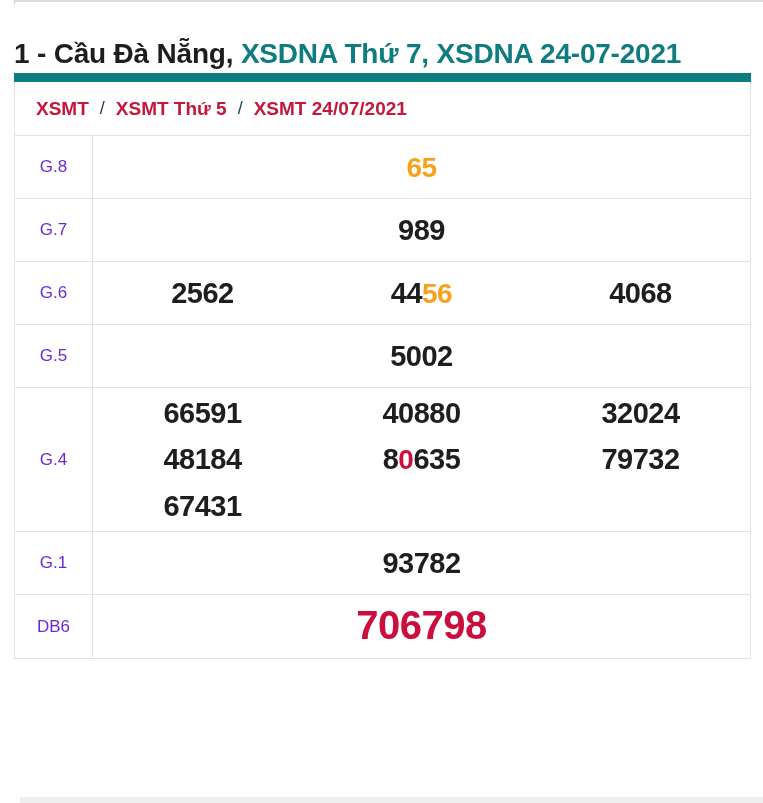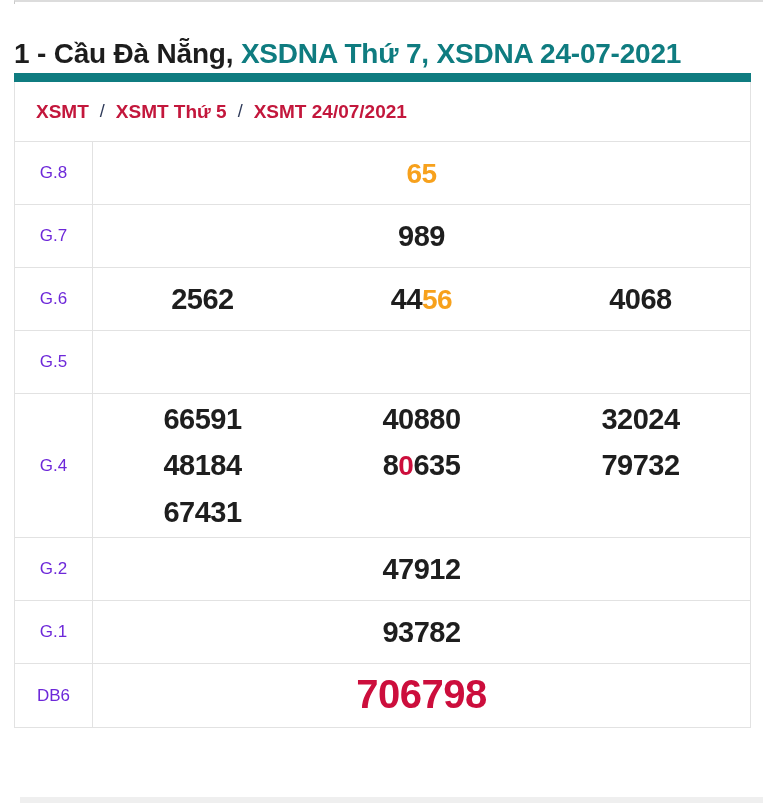--- a/index.html
+++ b/index.html
@@ -12,21 +12,21 @@
   .page-title { position:absolute; top:38px; left:14px; font-size:28px;
     font-weight:bold; color:#1d1d1d; white-space:nowrap; letter-spacing:-0.2px; }
   .page-title .hl { color:var(--teal); text-decoration:none; }
 
   .teal-bar { position:absolute; top:73px; left:14px; width:737px; height:9px;
     background:var(--teal); }
 
   .results-card { position:absolute; top:82px; left:14px; width:737px;
     border:1px solid var(--border); border-top:none; background:#fff; }
 
-  .breadcrumb { height:60px; display:flex; align-items:center;
+  .breadcrumb { height:54px; display:flex; align-items:center;
     padding-left:21px; border-bottom:1px solid var(--border);
     font-size:19px; font-weight:bold; }
   .crumb { color:var(--crumb); text-decoration:none; cursor:pointer; }
   .crumb-sep { color:var(--sep); font-weight:normal; padding:0 11px; font-size:18px; }
 
   .prize-row { display:flex; min-height:63px; border-bottom:1px solid var(--border); }
   .prize-row:last-child { border-bottom:none; }
   .prize-label { flex:0 0 78px; border-right:1px solid var(--border);
     display:flex; align-items:center; justify-content:center;
     font-size:17px; color:#6d28d9; }
@@ -75,37 +75,34 @@
       <div class="prize-row">
         <div class="prize-label">G.6</div>
         <div class="prize-values" style="grid-template-columns: repeat(3, 1fr);">
           <span class="num"><span>2562</span></span>
           <span class="num"><span>44</span><span class="o em">56</span></span>
           <span class="num"><span>4068</span></span>
         </div>
       </div>
       <div class="prize-row">
         <div class="prize-label">G.5</div>
+        <div class="prize-values" style="grid-template-columns: repeat(1, 1fr);">
+          <span class="num"><span>5002</span></span>
+        </div>
       </div>
       <div class="prize-row">
         <div class="prize-label">G.4</div>
         <div class="prize-values" style="grid-template-columns: repeat(3, 1fr);">
           <span class="num"><span>66591</span></span>
           <span class="num"><span>40880</span></span>
           <span class="num"><span>32024</span></span>
           <span class="num"><span>48184</span></span>
           <span class="num"><span>8</span><span class="r em">0</span><span>635</span></span>
           <span class="num"><span>79732</span></span>
           <span class="num"><span>67431</span></span>
-        </div>
-      </div>
-      <div class="prize-row">
-        <div class="prize-label">G.2</div>
-        <div class="prize-values" style="grid-template-columns: repeat(1, 1fr);">
-          <span class="num"><span>47912</span></span>
         </div>
       </div>
       <div class="prize-row">
         <div class="prize-label">G.1</div>
         <div class="prize-values" style="grid-template-columns: repeat(1, 1fr);">
           <span class="num"><span>93782</span></span>
         </div>
       </div>
       <div class="prize-row">
         <div class="prize-label">DB6</div>

